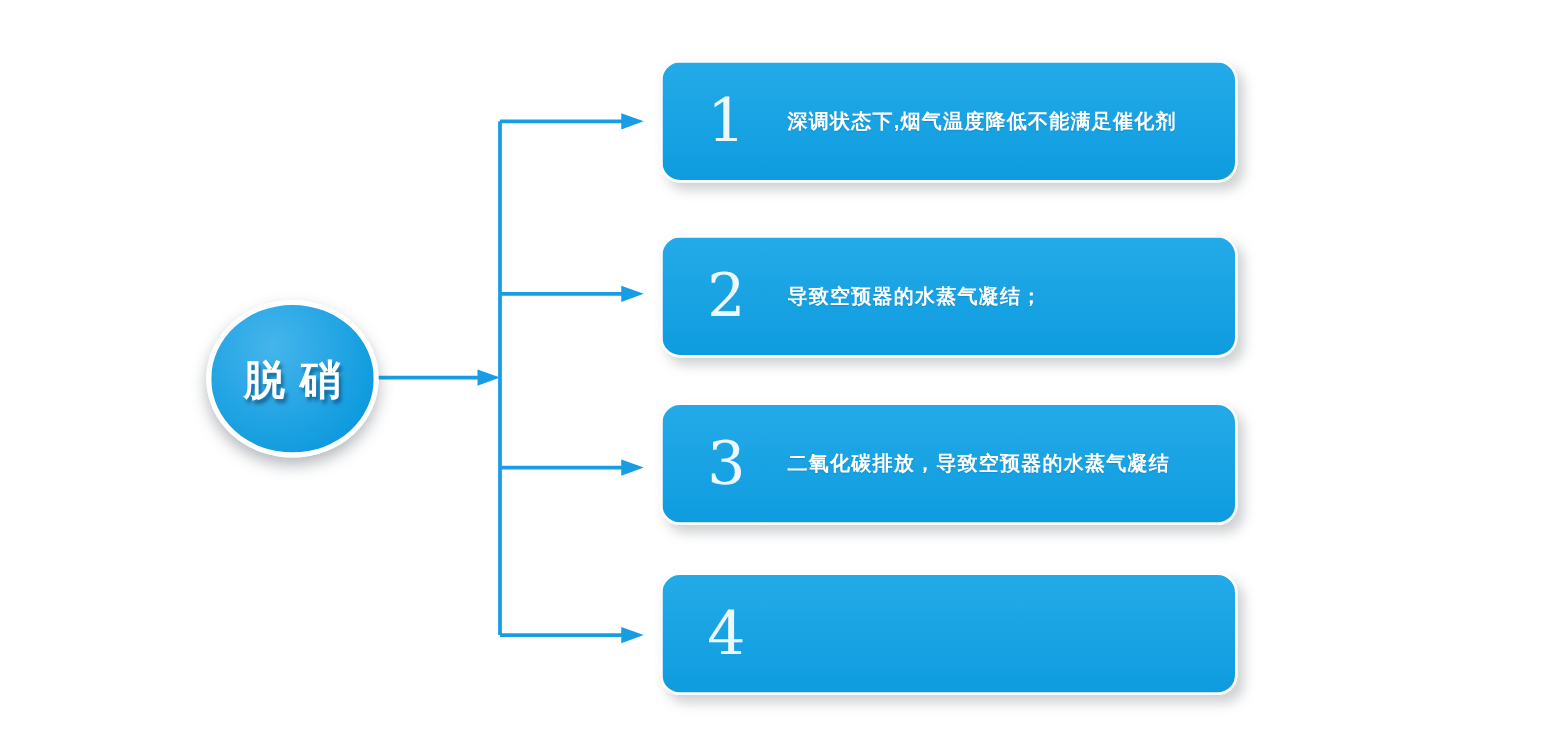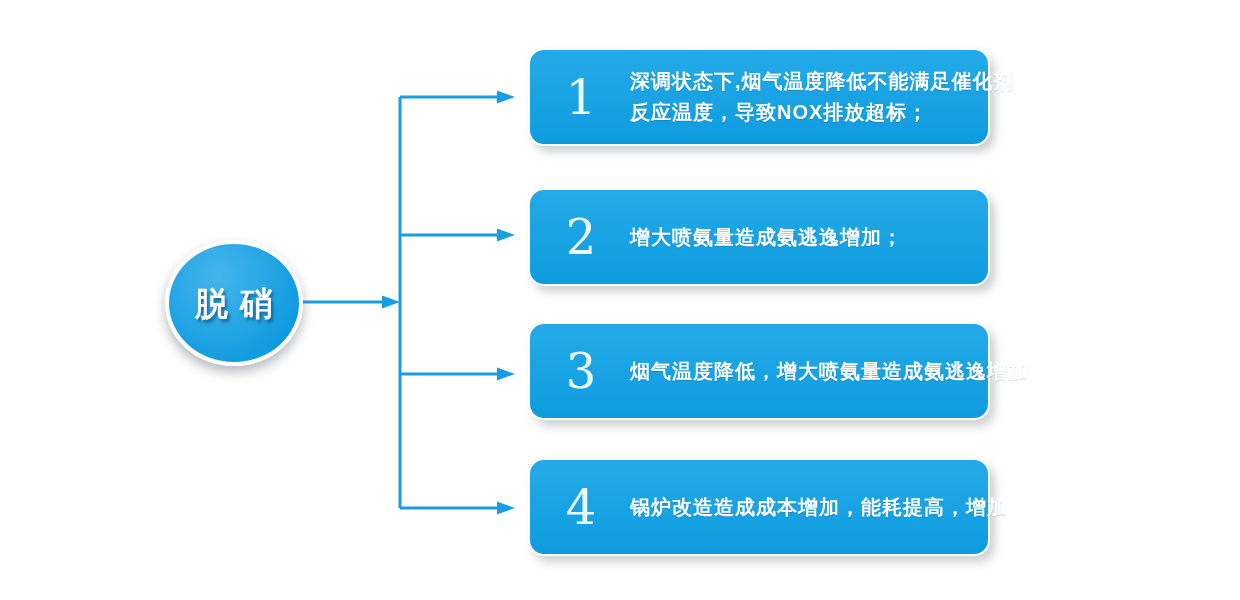--- a/index.html
+++ b/index.html
@@ -92,21 +92,21 @@
     text-align: center;
     font-family: "DejaVu Serif", "Liberation Serif", serif;
     font-size: 48px;
     color: rgba(255, 255, 255, 0.92);
   }
   .challenge-text {
     margin-left: 24px;
     margin-right: 12px;
     color: #ffffff;
     font-weight: bold;
-    font-size: 20px;
+    font-size: 16px;
     line-height: 31px;
     letter-spacing: 1px;
     text-shadow: 0 1px 1px rgba(0, 60, 100, 0.2);
   }
   .challenge-text .text-line { white-space: nowrap; }
 </style>
 </head>
 <body>
 
 <div id="stage">
@@ -132,38 +132,36 @@
   </svg>
 
   <div class="node-circle">
     <span class="circle-line">脱硝</span>
   </div>
 
   <div class="challenge-box pos-1">
     <div class="challenge-num">1</div>
     <div class="challenge-text">
       <div class="text-line">深调状态下,烟气温度降低不能满足催化剂</div>
-      <div class="text-line">反应温度，导致NOX排放超标；</div>
     </div>
   </div>
 
   <div class="challenge-box pos-2">
     <div class="challenge-num">2</div>
     <div class="challenge-text">
-      <div class="text-line">增大喷氨量造成氨逃逸增加；</div>
+      <div class="text-line">导致空预器的水蒸气凝结；</div>
     </div>
   </div>
 
   <div class="challenge-box pos-3">
     <div class="challenge-num">3</div>
     <div class="challenge-text">
-      <div class="text-line">烟气温度降低，增大喷氨量造成氨逃逸增加</div>
+      <div class="text-line">二氧化碳排放，导致空预器的水蒸气凝结</div>
     </div>
   </div>
 
   <div class="challenge-box pos-4">
     <div class="challenge-num">4</div>
     <div class="challenge-text">
-      <div class="text-line">锅炉改造造成成本增加，能耗提高，增加</div>
     </div>
   </div>
 
 </div>
 
 </body></html>

